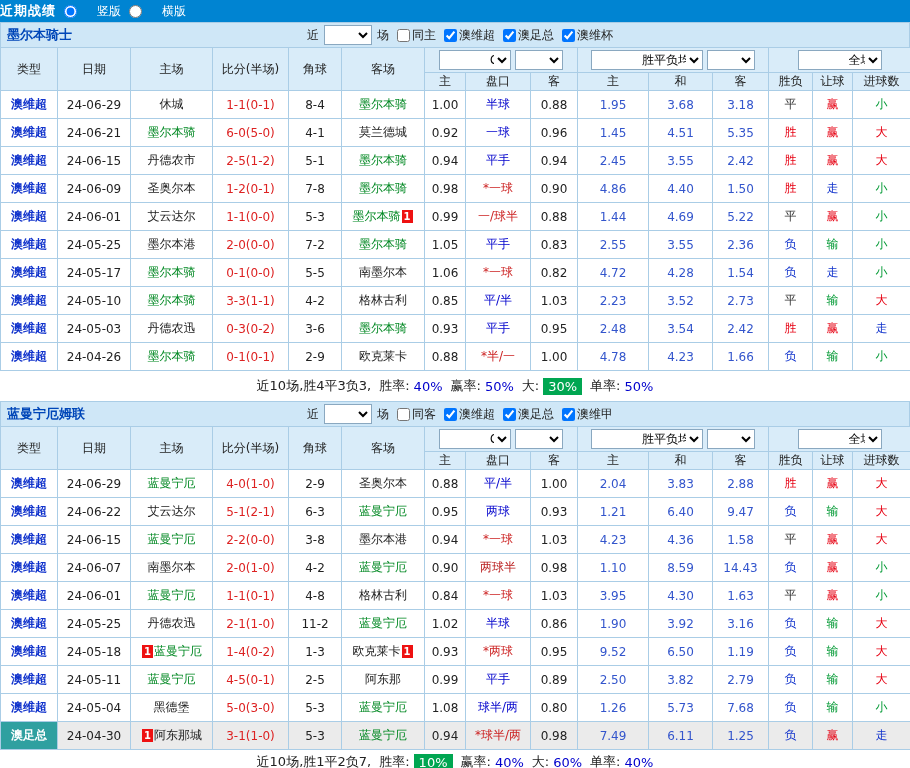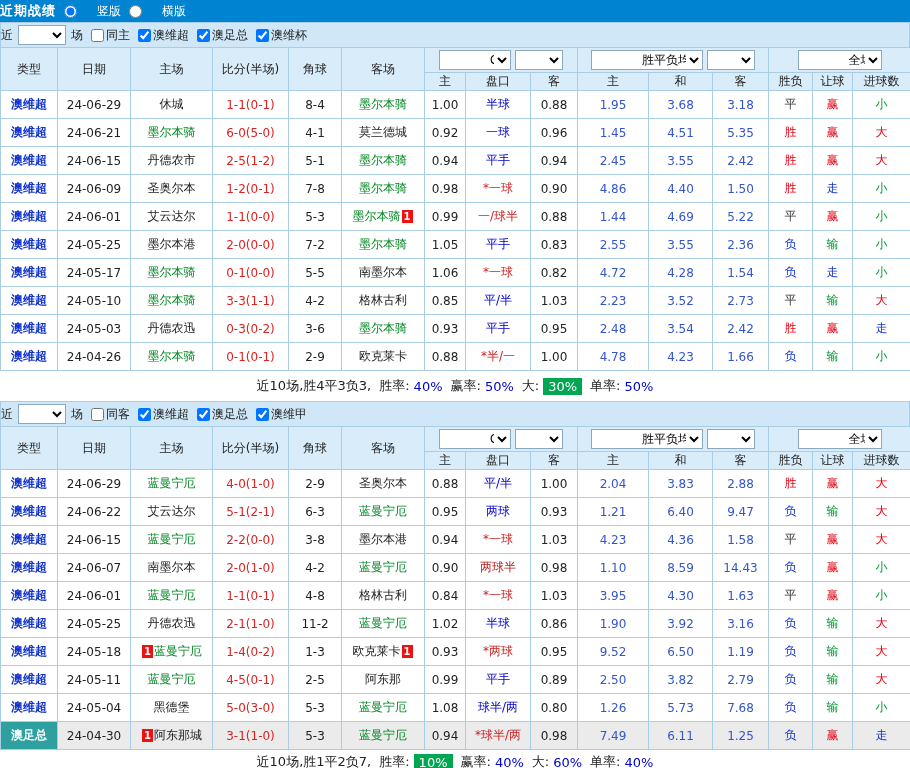--- a/index.html
+++ b/index.html
@@ -65,20 +65,21 @@
     <span>竖版</span>
   </label>
   <label>
     <input type="radio" name="layout" style="">
     <span>横版</span>
   </label>
 </div>
 
 <div class="section">
   <div class="section-header">
+    <a href="#" class="team-name">墨尔本骑士</a>
     <div class="controls">
       <span>近</span>
       <select class="num-sel"><option>10</option></select>
       <span>场</span>
       <label>
           <input type="checkbox" style="">
           <span>同主</span>
         </label>
       <label>
           <input type="checkbox" checked="" style="">
@@ -325,20 +326,21 @@
       <span class="val">50%</span>
       <span class="stat-label">大:</span>
       <span class="hl">30%</span>
       <span class="stat-label">单率:</span>
       <span class="val">50%</span>
     </div>
 </div>
 
 <div class="section">
   <div class="section-header">
+    <a href="#" class="team-name">蓝曼宁厄姆联</a>
     <div class="controls">
       <span>近</span>
       <select class="num-sel"><option>10</option></select>
       <span>场</span>
       <label>
           <input type="checkbox" style="">
           <span>同客</span>
         </label>
       <label>
           <input type="checkbox" checked="" style="">

